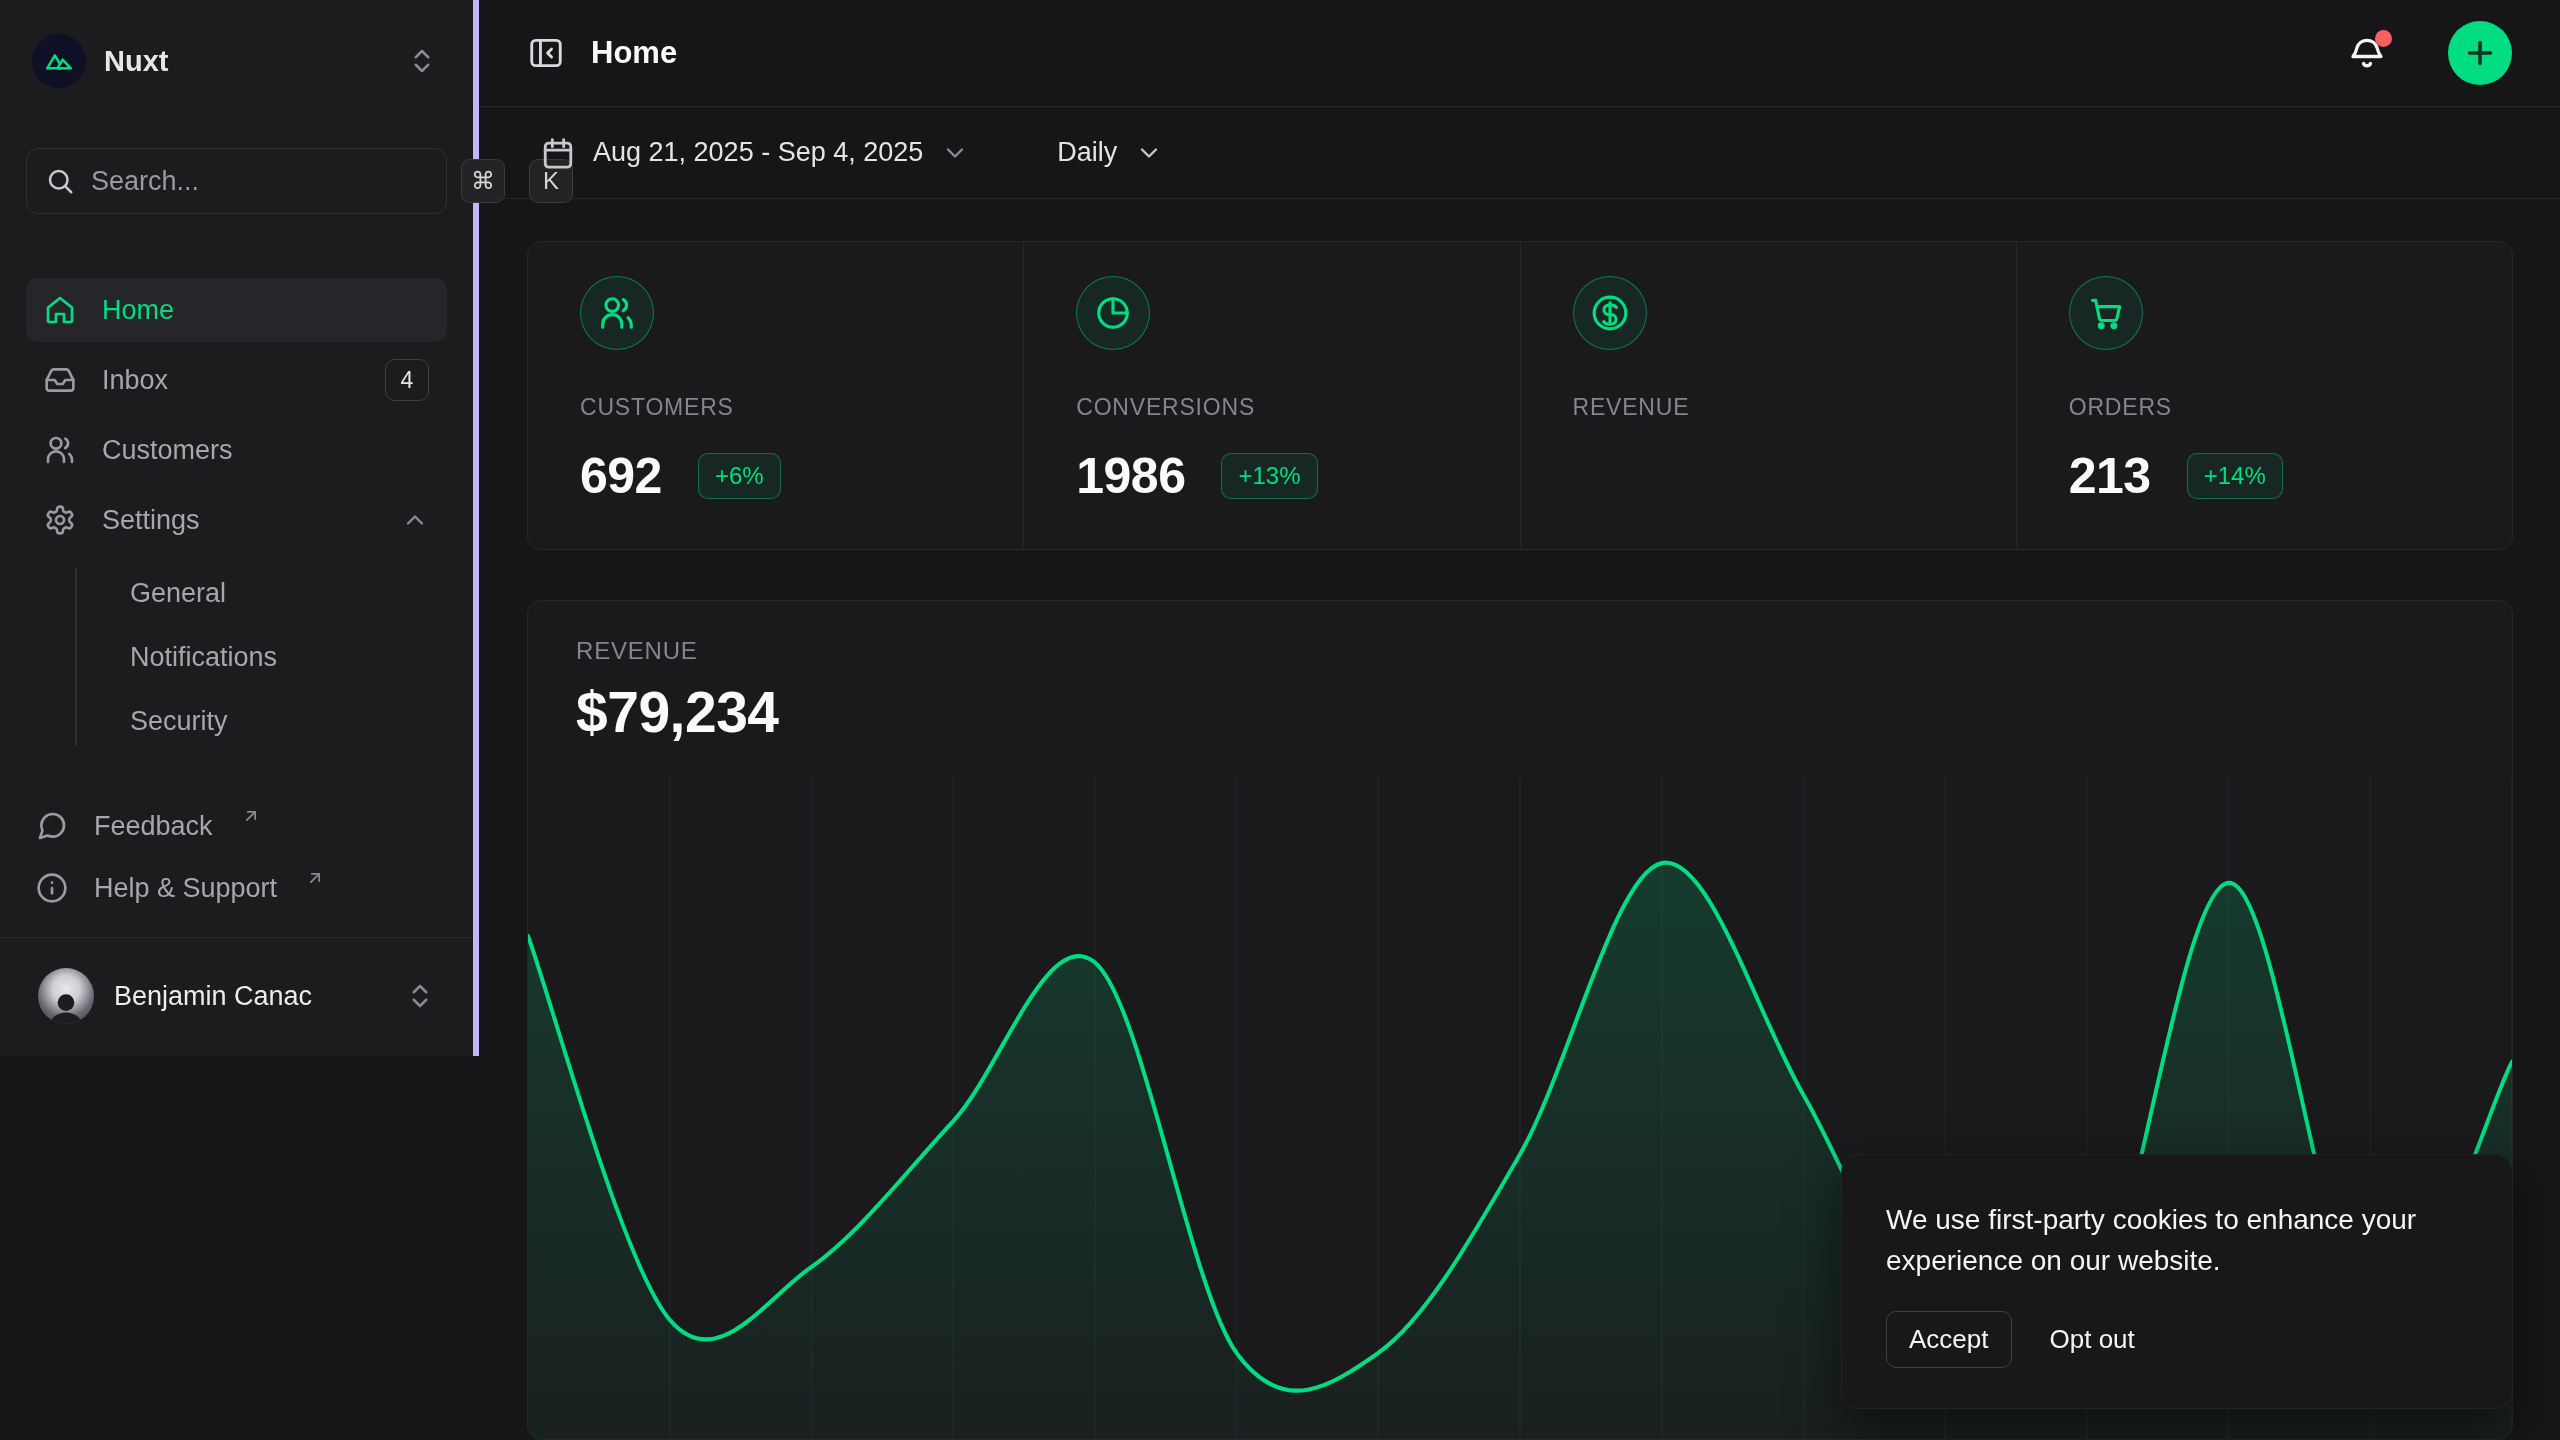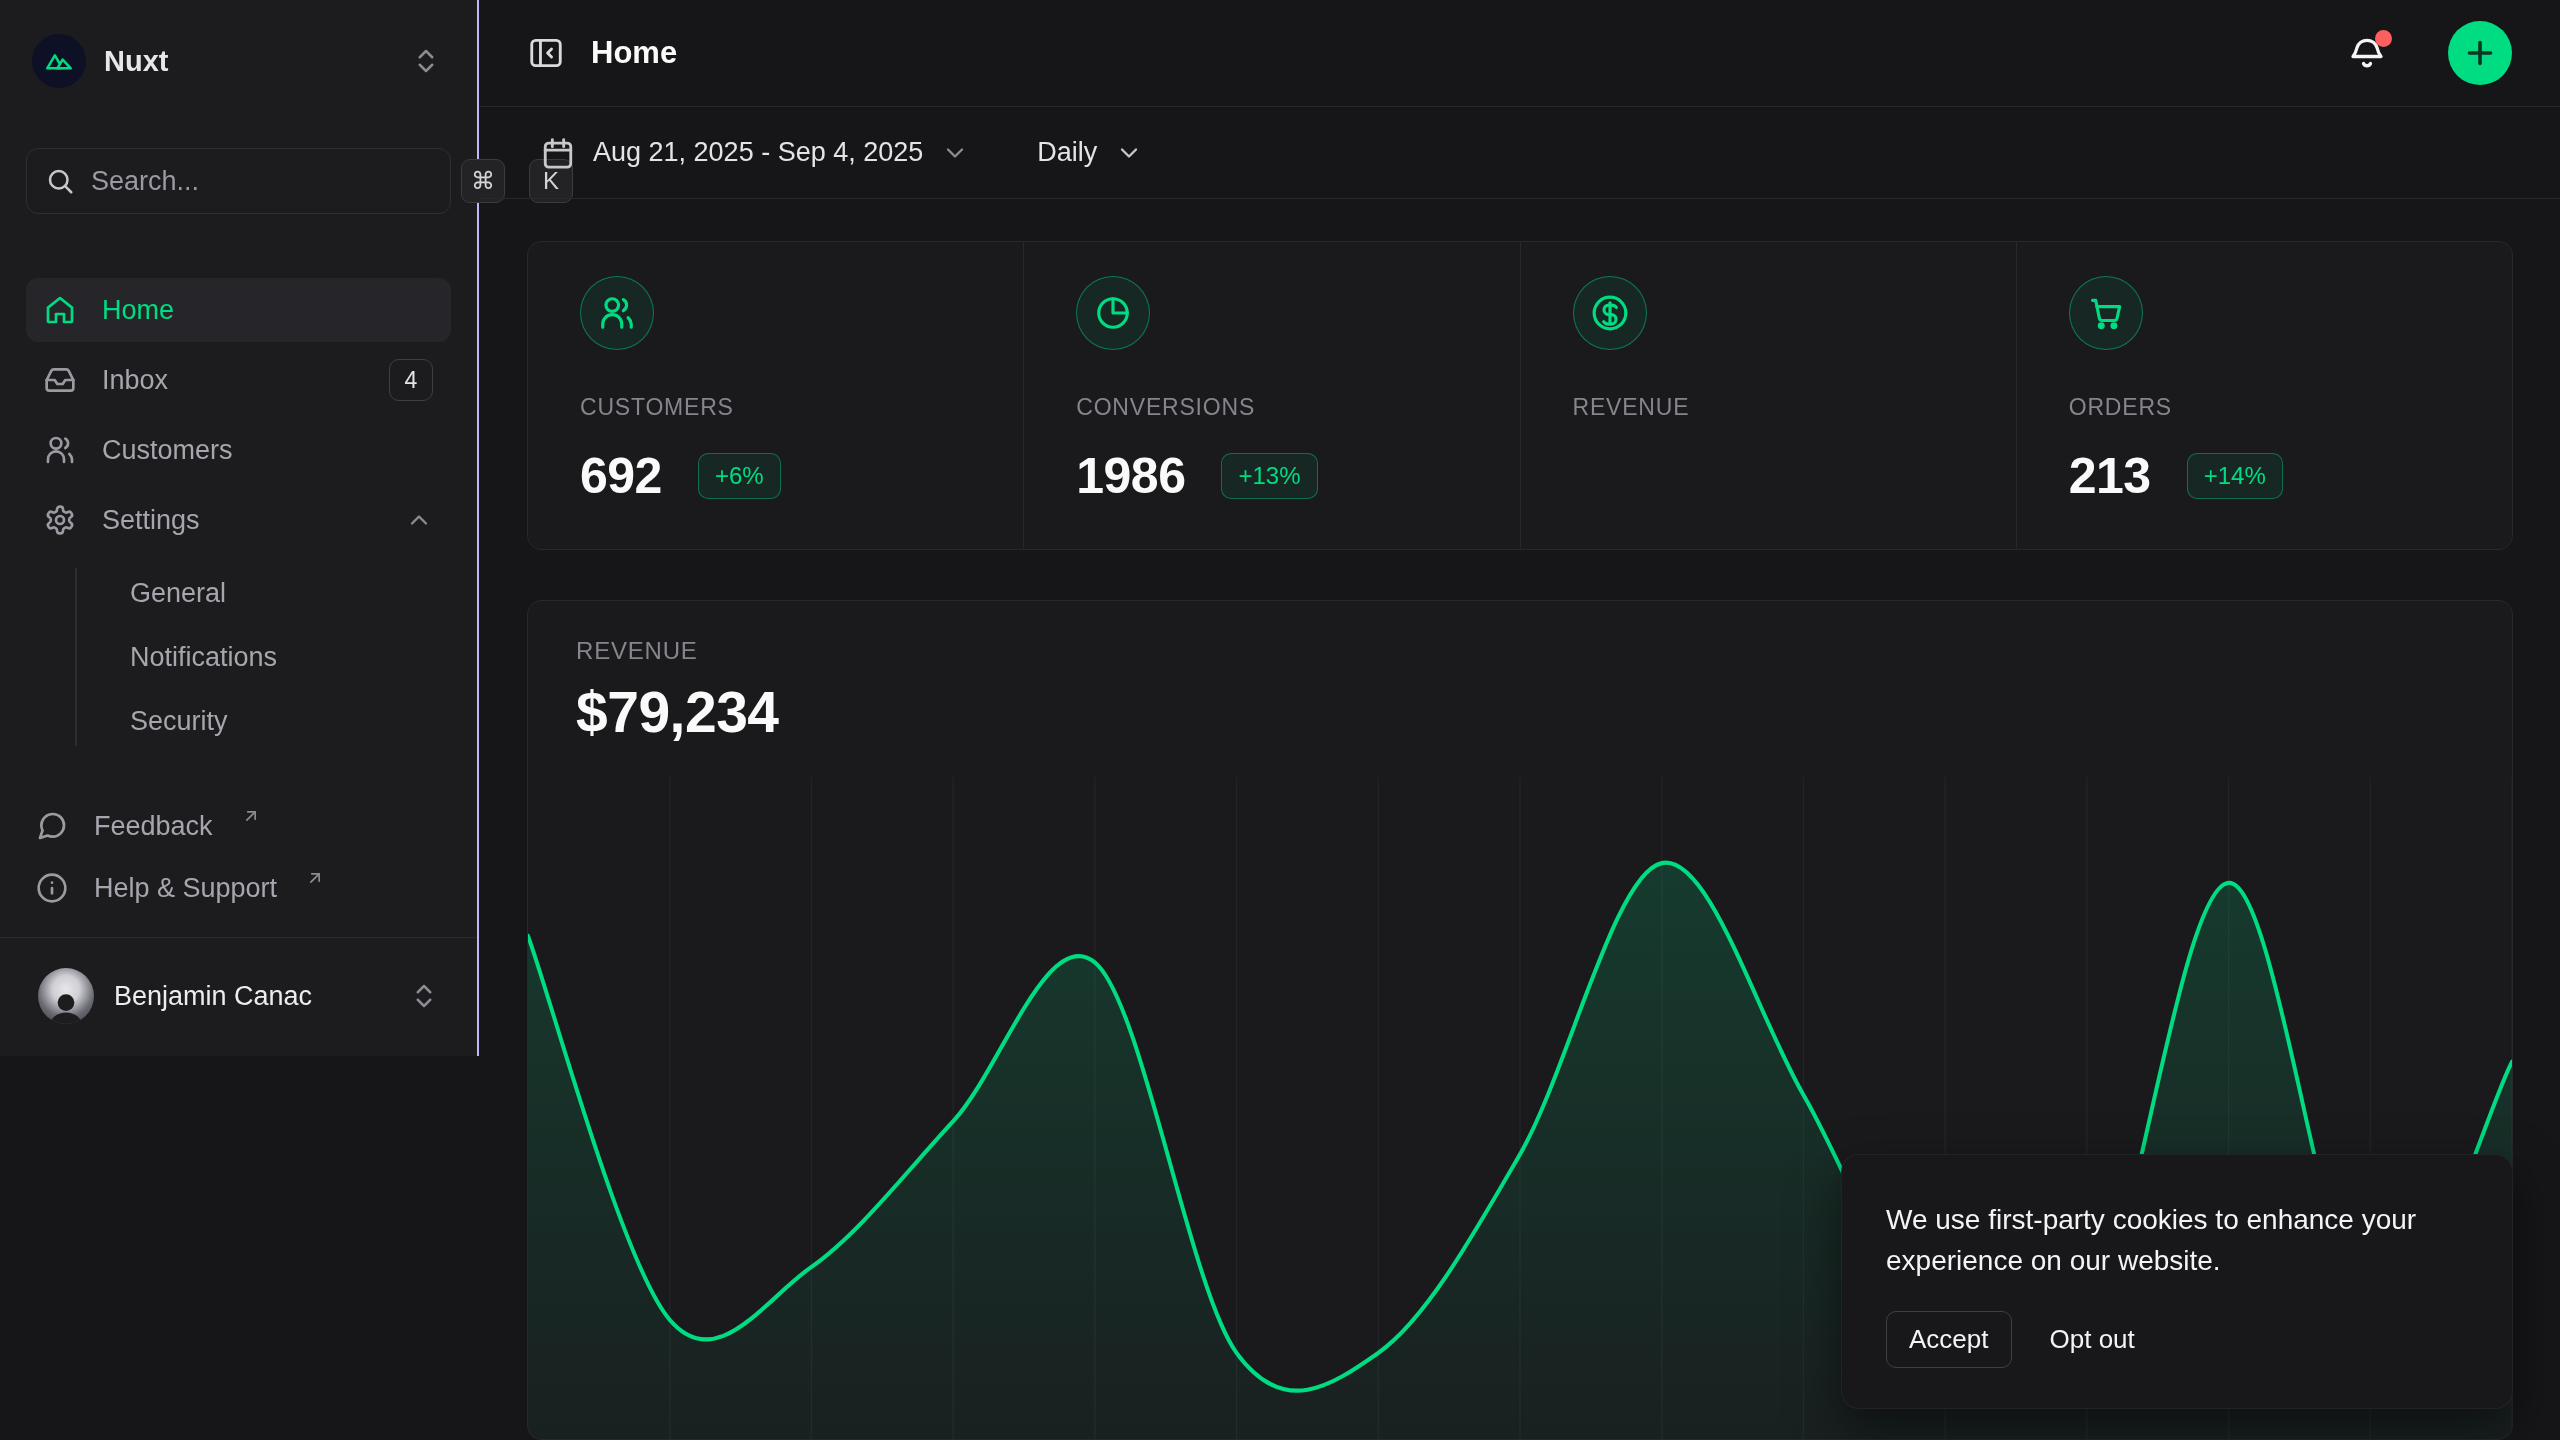--- a/index.html
+++ b/index.html
@@ -9,21 +9,21 @@
     color:#ededf0;
     font-family:"Liberation Sans", sans-serif;
     display:flex;
   }
   svg { display:block; }
 
   
   .sidebar {
     width:479px; height:1056px; flex:0 0 479px;
     background:#1c1c1e;
-    border-right:2px solid #c4b5fd;
+    border-right:6px solid #c4b5fd;
     display:flex; flex-direction:column;
     padding:26px 26px 0 26px;
   }
   .brand-row {
     display:flex; align-items:center; gap:18px;
     padding:8px 10px 8px 6px; border-radius:12px; cursor:pointer;
   }
   .brand-logo {
     width:54px; height:54px; border-radius:50%;
     background:#0e1025; display:flex; align-items:center; justify-content:center;
@@ -111,21 +111,21 @@
     border-radius:50%; background:#fb6060;
   }
   .add-btn {
     width:64px; height:64px; border-radius:50%; border:none; cursor:pointer;
     background:#00DC82; color:#0b3524;
     display:flex; align-items:center; justify-content:center;
   }
 
   .toolbar {
     height:108px; border-bottom:1px solid #28282c;
-    display:flex; align-items:center; padding:0 48px; 
+    display:flex; align-items:center; padding:0 48px; gap:20px;
   }
   .range-btn, .granularity-btn {
     display:flex; align-items:center; gap:18px; cursor:pointer;
     color:#e4e4e7; font-size:27px; font-weight:500;
     padding:12px 14px; border-radius:10px;
   }
   .range-btn .icon, .granularity-btn .chev { color:#c7c7cc; display:flex; }
   .granularity-btn { margin-left:40px; }
   .chev-down { color:#8b8b93; display:flex; }
 

